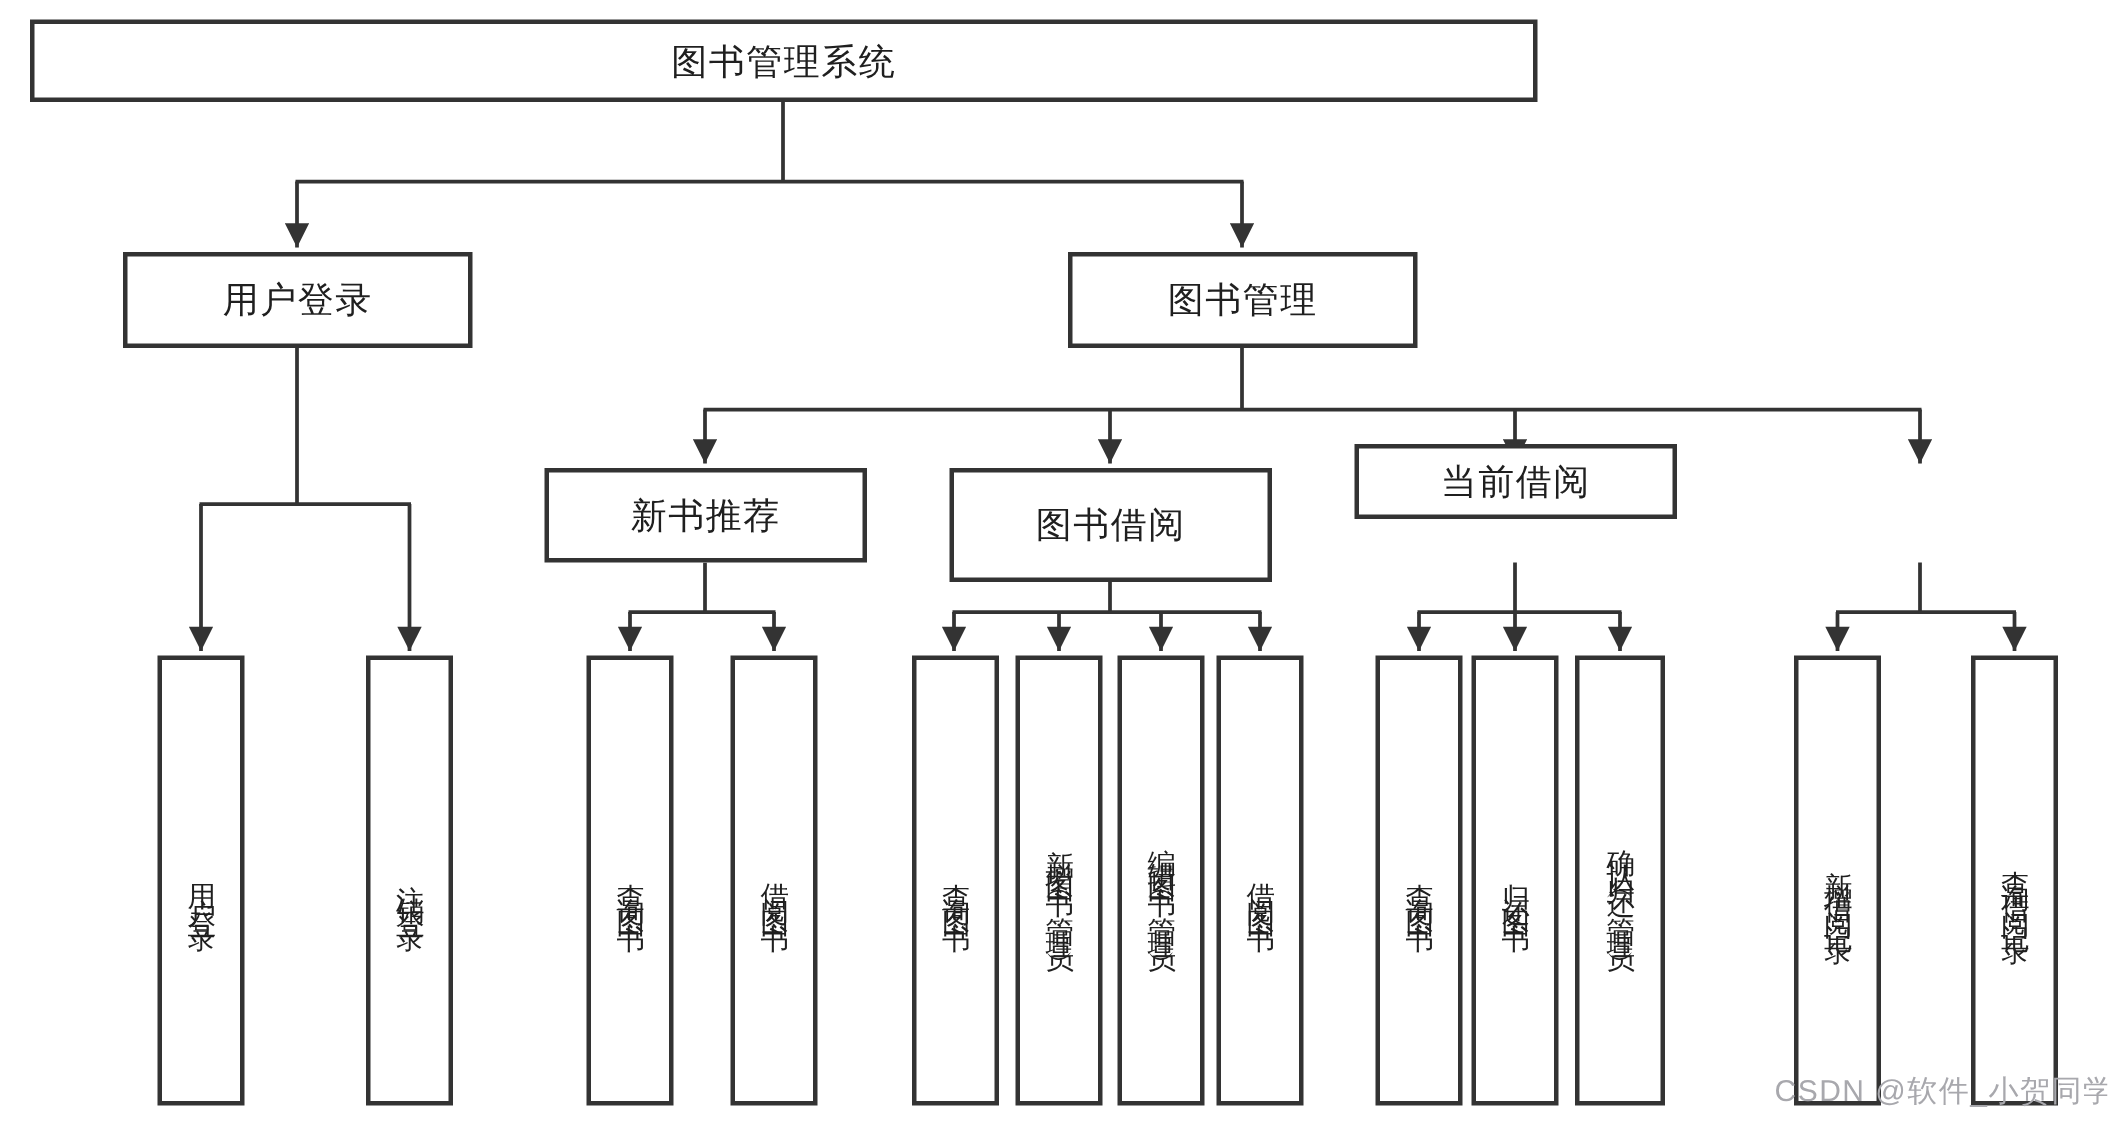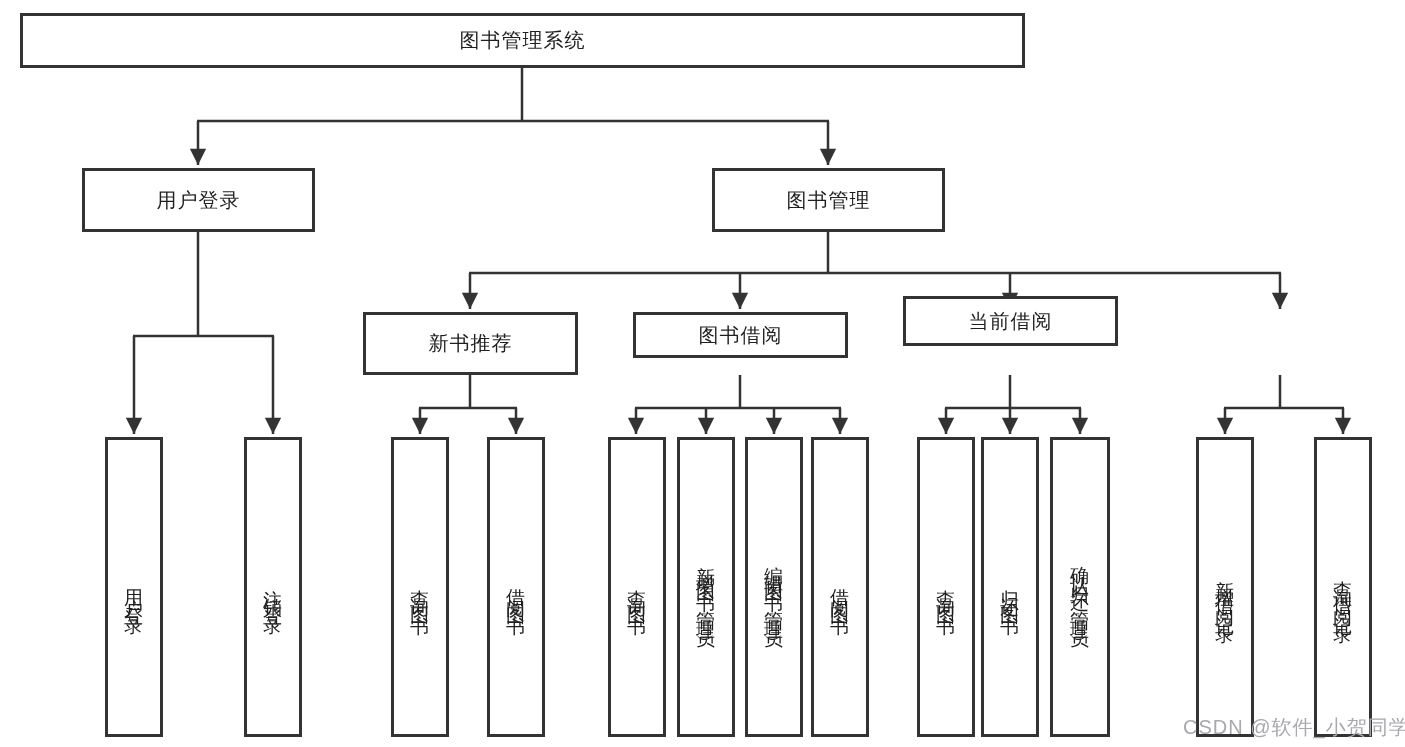--- a/index.html
+++ b/index.html
@@ -19,21 +19,21 @@
   }
   .node {
     position: absolute;
     box-sizing: border-box;
     border: 3px solid #333333;
     background: #ffffff;
     display: flex;
     align-items: center;
     justify-content: center;
     color: #1f1f1f;
-    font-size: 20px;
+    font-size: 24px;
     letter-spacing: 1px;
     z-index: 1;
   }
   .node.leaf {
     writing-mode: vertical-rl;
     text-orientation: mixed;
     font-size: 19px;
     letter-spacing: 9px;
     line-height: 1;
   }
@@ -103,21 +103,21 @@
       <path d="M1343,408 V434" marker-end="url(#arrow)"></path>
     </g>
   </svg>
 
   <div class="node" style="left:20px;top:13px;width:1005px;height:55px">图书管理系统</div>
 
   <div class="node" style="left:82px;top:168px;width:233px;height:64px">用户登录</div>
   <div class="node" style="left:712px;top:168px;width:233px;height:64px">图书管理</div>
 
   <div class="node" style="left:363px;top:312px;width:215px;height:63px">新书推荐</div>
-  <div class="node" style="left:633px;top:312px;width:215px;height:46px">图书借阅</div>
+  <div class="node" style="left:633px;top:312px;width:215px;height:76px">图书借阅</div>
   <div class="node" style="left:903px;top:296px;width:215px;height:50px">当前借阅</div>
 
   <div class="node leaf" style="left:105px;top:437px;width:58px;height:300px">
     <span>用户登录</span>
     </div>
   <div class="node leaf" style="left:244px;top:437px;width:58px;height:300px">
     <span>注销登录</span>
     </div>
   <div class="node leaf" style="left:391px;top:437px;width:58px;height:300px">
     <span>查询图书</span>

